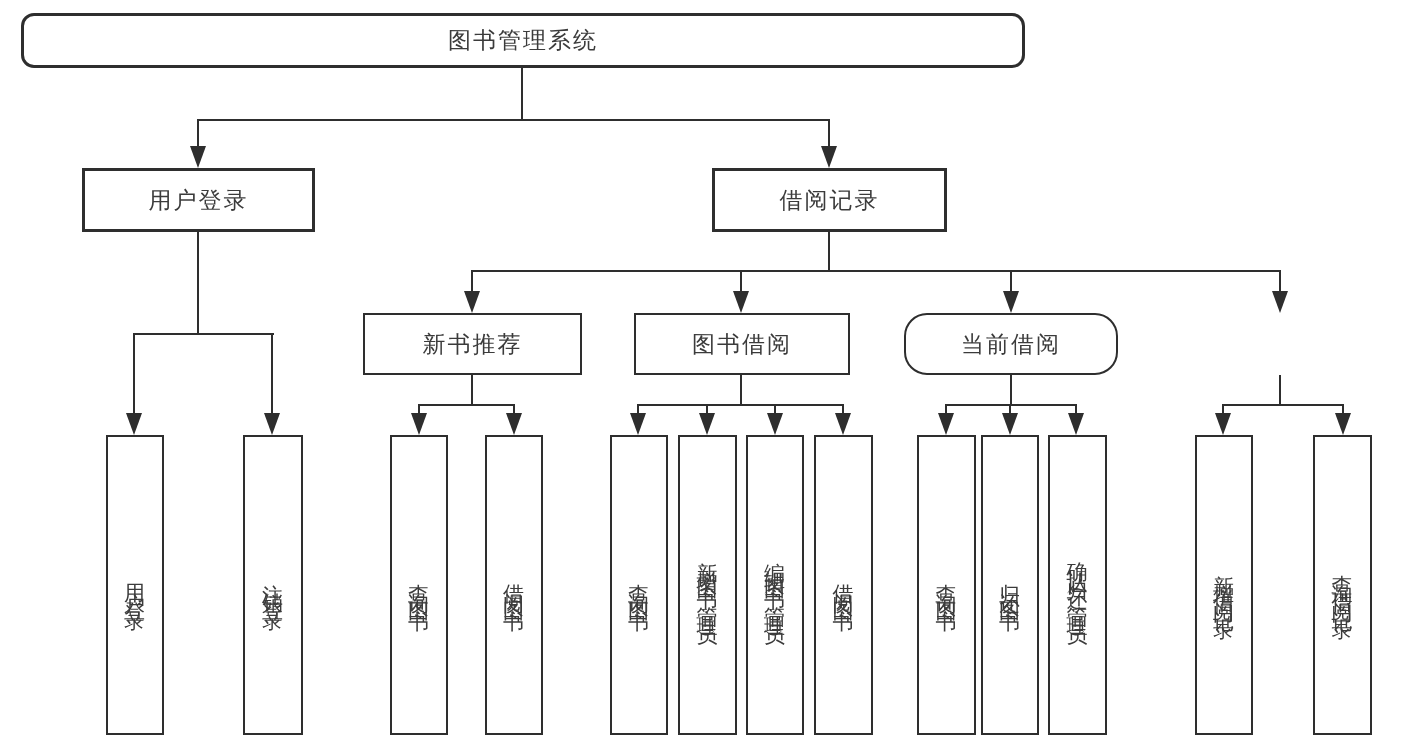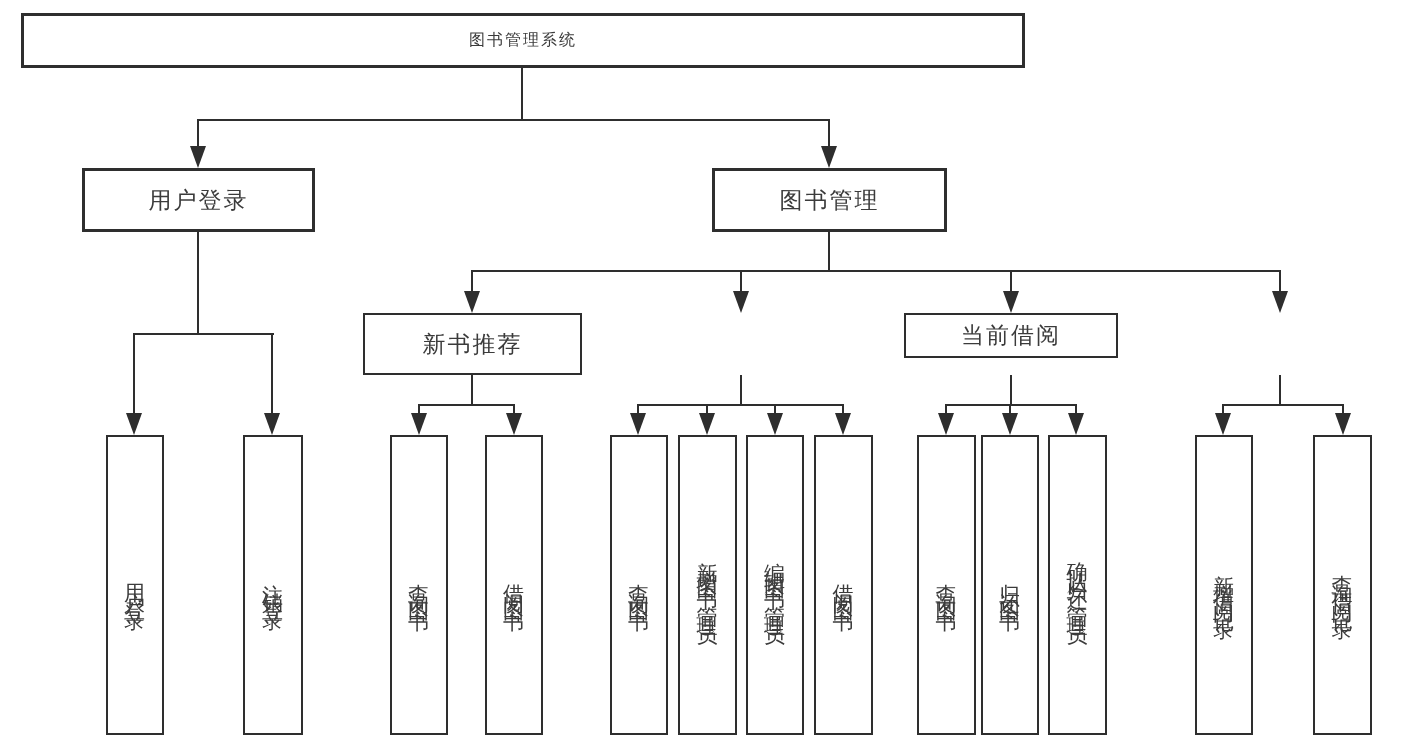--- a/index.html
+++ b/index.html
@@ -5,21 +5,21 @@
   html,body{margin:0;padding:0;background:#ffffff;}
   .stage{
     position:relative;width:1405px;height:747px;background:#ffffff;overflow:hidden;
     font-family:"Liberation Sans","DejaVu Sans",sans-serif;
   }
   .box{
     position:absolute;box-sizing:border-box;background:#ffffff;
     border:2px solid #2e2e2e;display:flex;align-items:center;justify-content:center;
     color:#3b3b3b;
   }
-  .root{border-width:3px;font-size:16px;letter-spacing:2px;}
+  .root{border-width:3px;font-size:23px;letter-spacing:2px;border-radius:13px;}
   .lvl2{border-width:3px;font-size:23px;letter-spacing:2px;}
   .lvl3{border-width:2px;font-size:23px;letter-spacing:2px;}
   .leaf{border-width:2px;font-size:21px;}
   .leaf span{
     writing-mode:vertical-rl;text-orientation:mixed;
     letter-spacing:9px;line-height:1;display:block;
   }
   .line{position:absolute;background:#2e2e2e;}
   .arrow{
     position:absolute;width:0;height:0;
@@ -37,27 +37,30 @@
 <div class="stage">
 
   <div class="box root" style="left:21px;top:13px;width:1004px;height:55px;">
     <span>图书管理系统</span>
   </div>
 
   <div class="box lvl2" style="left:82px;top:168px;width:233px;height:64px;">
     <span>用户登录</span>
   </div>
   <div class="box lvl2" style="left:712px;top:168px;width:235px;height:64px;">
-    <span>图书管理</span>
+    <span>借阅记录</span>
   </div>
 
   <div class="box lvl3" style="left:363px;top:313px;width:219px;height:62px;">
     <span>新书推荐</span>
   </div>
-  <div class="box lvl3" style="left:904px;top:313px;width:214px;height:45px;">
+  <div class="box lvl3" style="left:634px;top:313px;width:216px;height:62px;">
+    <span>图书借阅</span>
+  </div>
+  <div class="box lvl3" style="left:904px;top:313px;width:214px;height:62px;border-radius:23px;">
     <span>当前借阅</span>
   </div>
 
   <div class="box leaf" style="left:106px;top:435px;width:58px;height:300px;">
     <span>用户登录</span>
   </div>
   <div class="box leaf" style="left:243px;top:435px;width:60px;height:300px;">
     <span>注销登录</span>
   </div>
 

